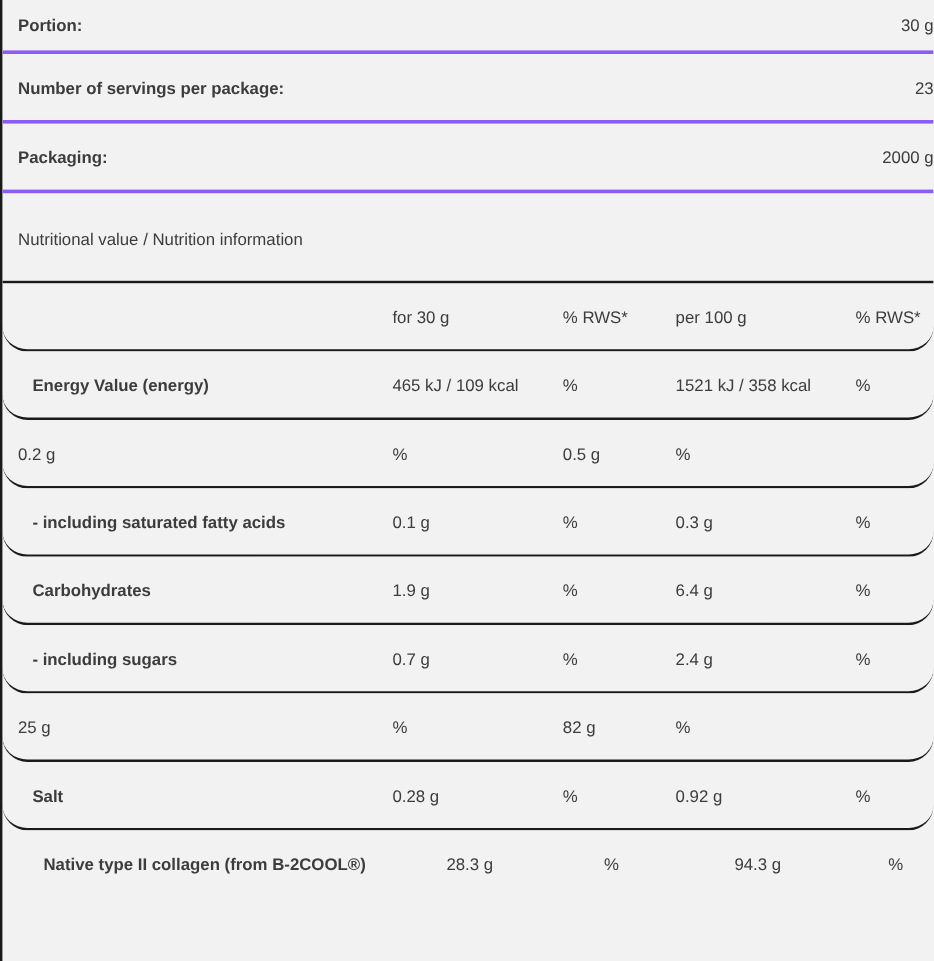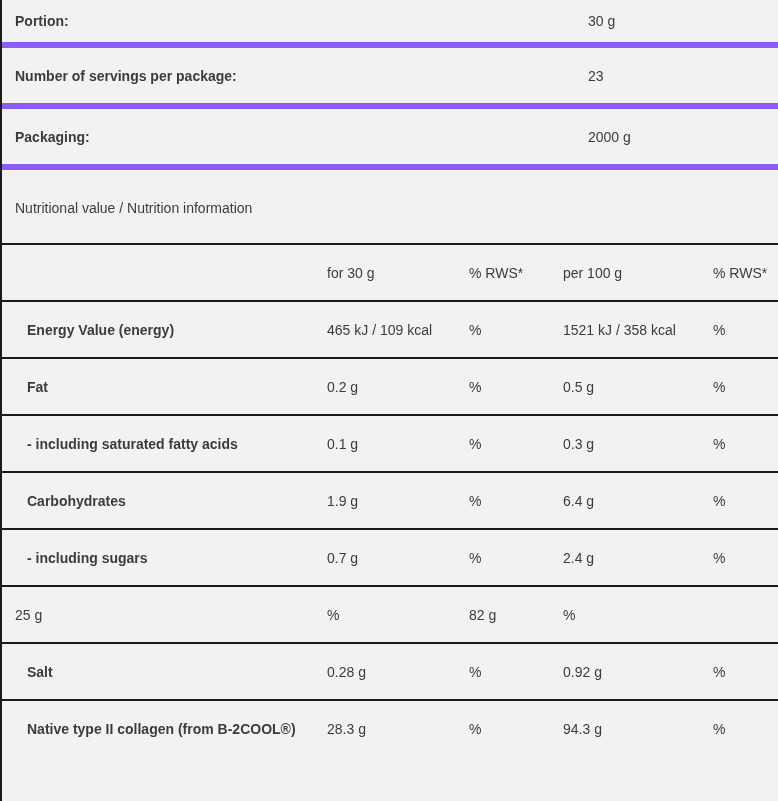--- a/index.html
+++ b/index.html
@@ -18,51 +18,54 @@
     color: #3c3c3c;
     -webkit-font-smoothing: antialiased;
   }
 
   
   .info-row {
     display: grid;
     grid-template-columns: 573px 1fr;
     align-items: center;
     height: 55px;
-    border-bottom: 6px solid #8b5cf6;
+    border-bottom: 3px solid #8b5cf6;
+    gap: 20px;
   }
   .info-row.first { height: 42px; }
   .info-label {
     padding-left: 13px;
     font-weight: bold;
   }
   .info-value {
     padding-left: 13px;
+    text-align: right;
   }
 
   
   .section-title-row {
     height: 75px;
     border-bottom: 2px solid #1a1a1a;
     display: flex;
     align-items: center;
     padding-left: 13px;
     box-sizing: border-box;
     padding-top: 2px;
   }
 
   
   .ntable-row {
     display: grid;
     grid-template-columns: 312px 142px 94px 150px 80px;
     align-items: center;
     height: 55px;
     border-bottom: 2px solid #1a1a1a;
+    border-radius: 21px;
   }
-  .ntable-row.last { border-bottom: none; }
+  .ntable-row.last { border-bottom: none; text-align: center; }
   .cell {
     padding-left: 13px;
     white-space: nowrap;
   }
   .cell.label { font-weight: bold; margin-left: 12px; }
 </style>
 </head>
 <body>
 
 <div>
@@ -96,21 +99,20 @@
 
   <div class="ntable-row">
     <div class="cell label">Energy Value (energy)</div>
     <div class="cell">465 kJ / 109 kcal</div>
     <div class="cell">%</div>
     <div class="cell">1521 kJ / 358 kcal</div>
     <div class="cell">%</div>
   </div>
 
   <div class="ntable-row">
-    <div class="cell label">Fat</div>
     <div class="cell">0.2 g</div>
     <div class="cell">%</div>
     <div class="cell">0.5 g</div>
     <div class="cell">%</div>
   </div>
 
   <div class="ntable-row">
     <div class="cell label">- including saturated fatty acids</div>
     <div class="cell">0.1 g</div>
     <div class="cell">%</div>

